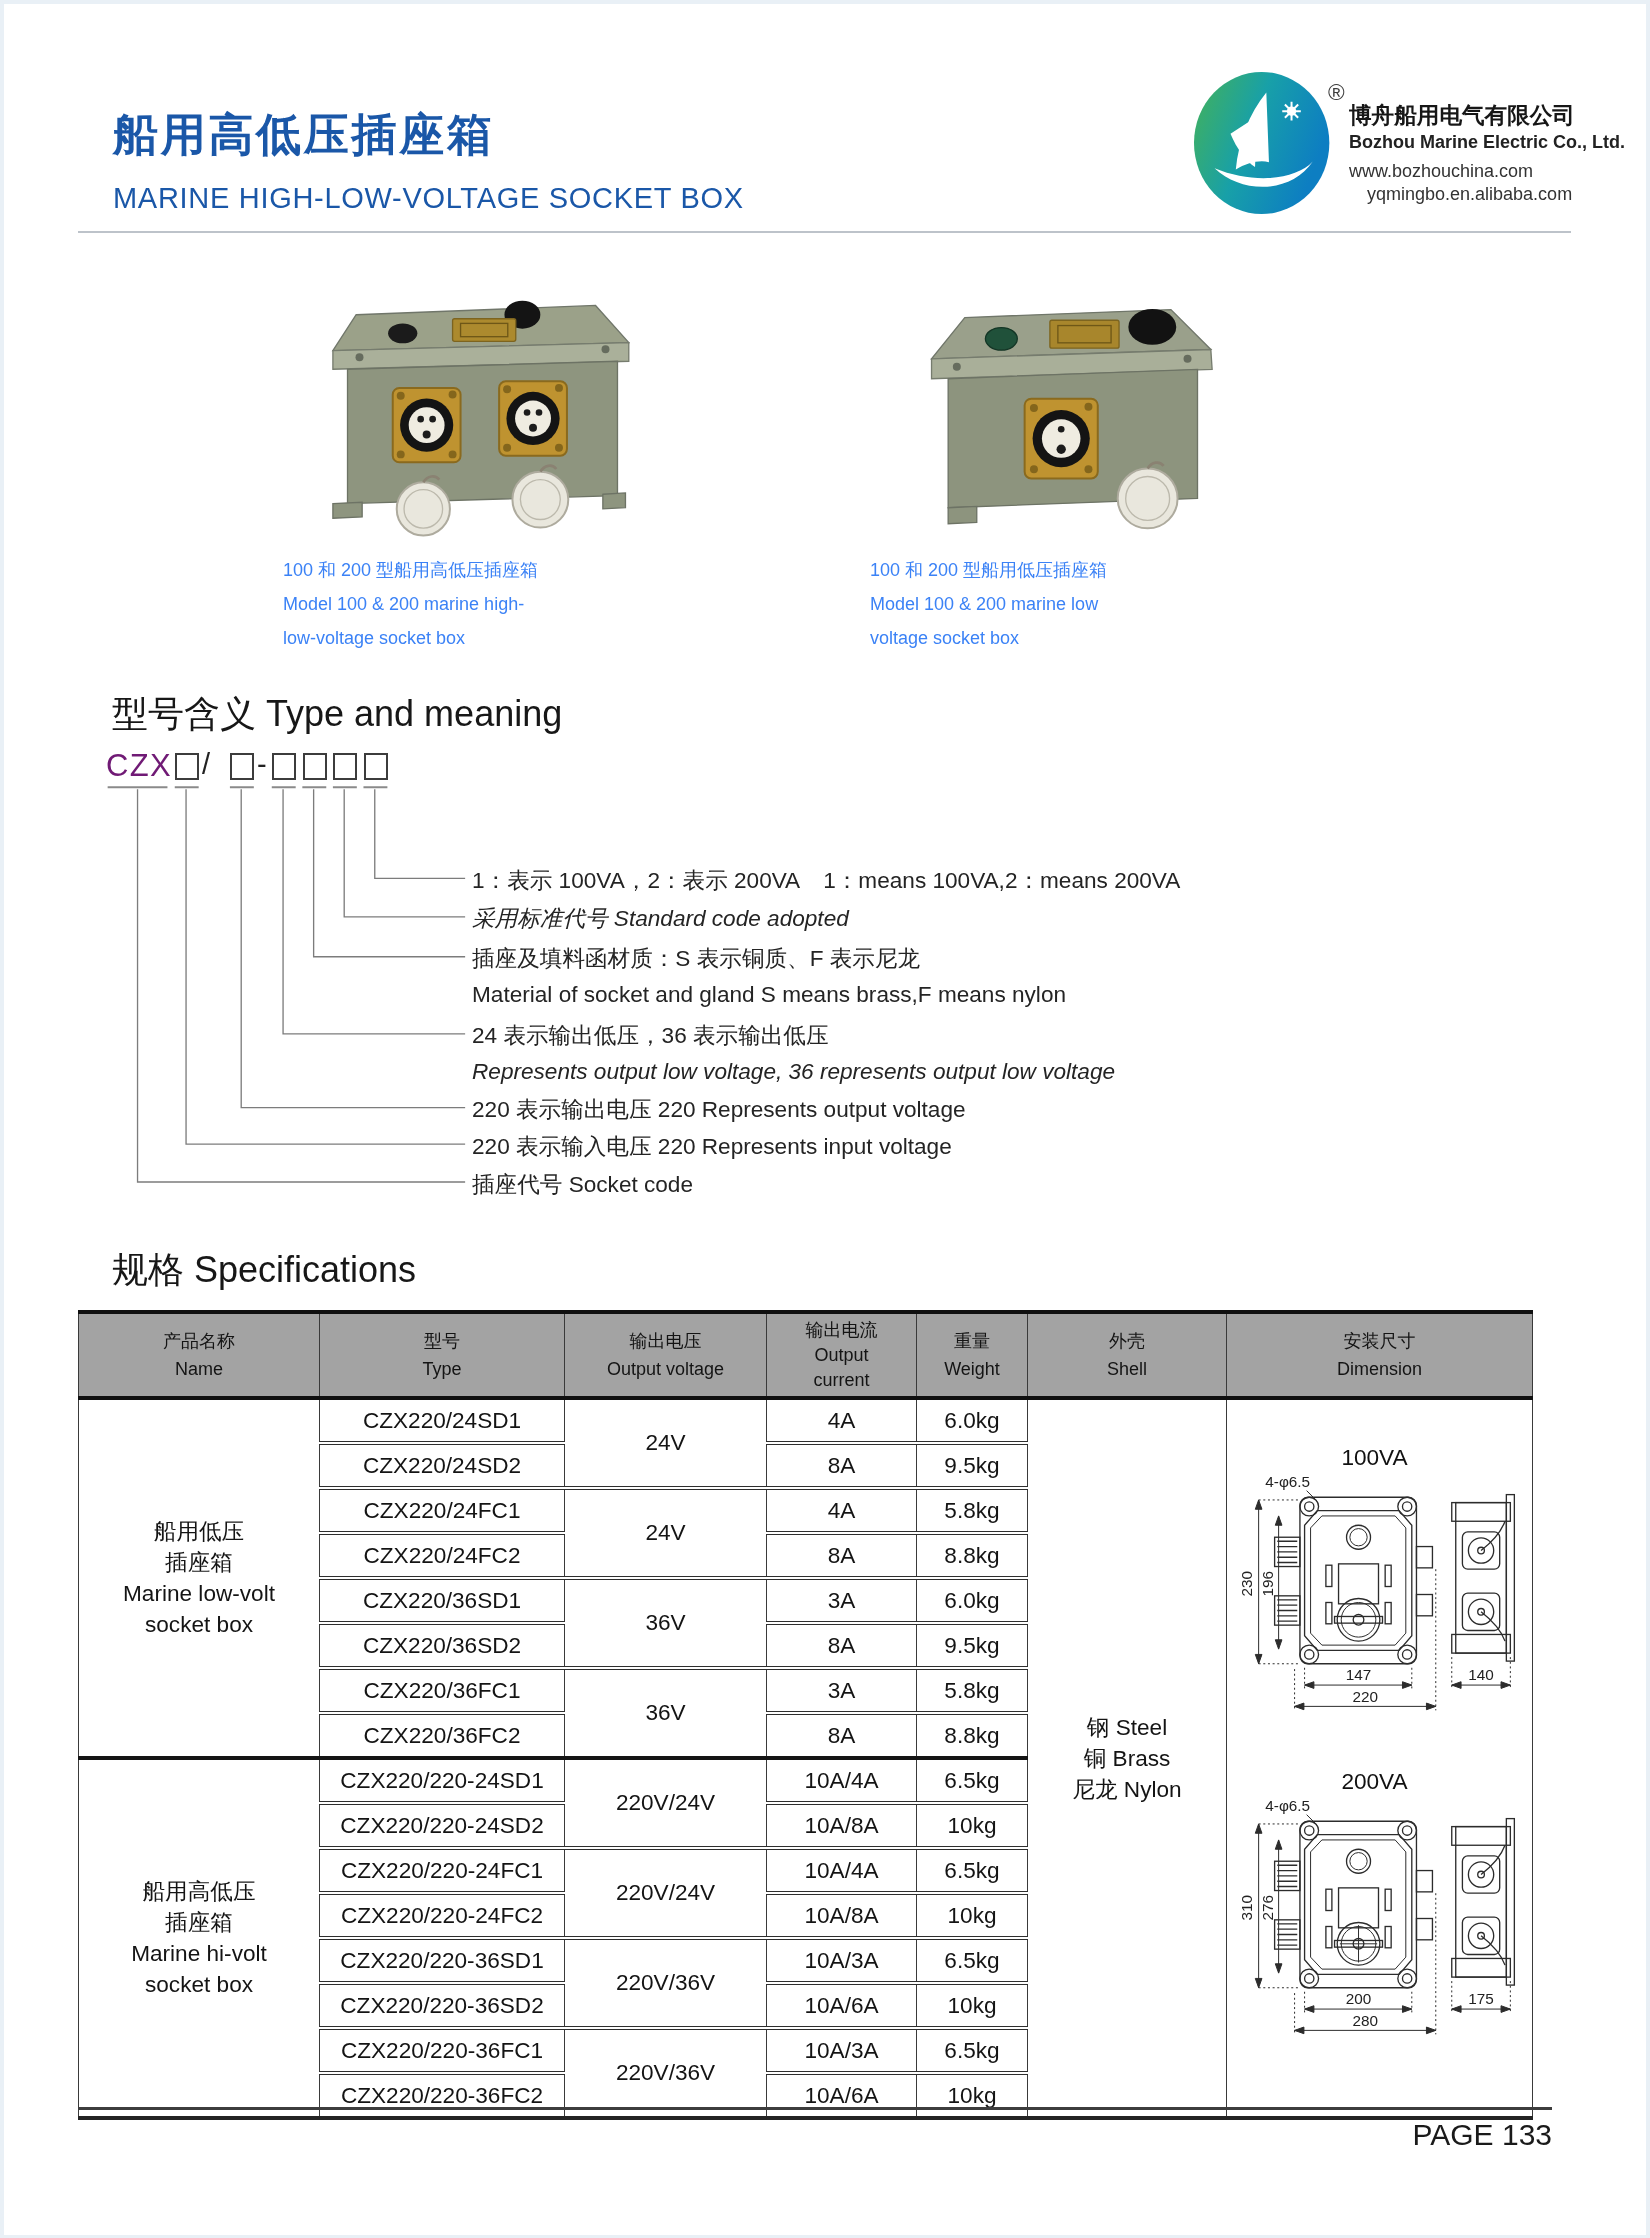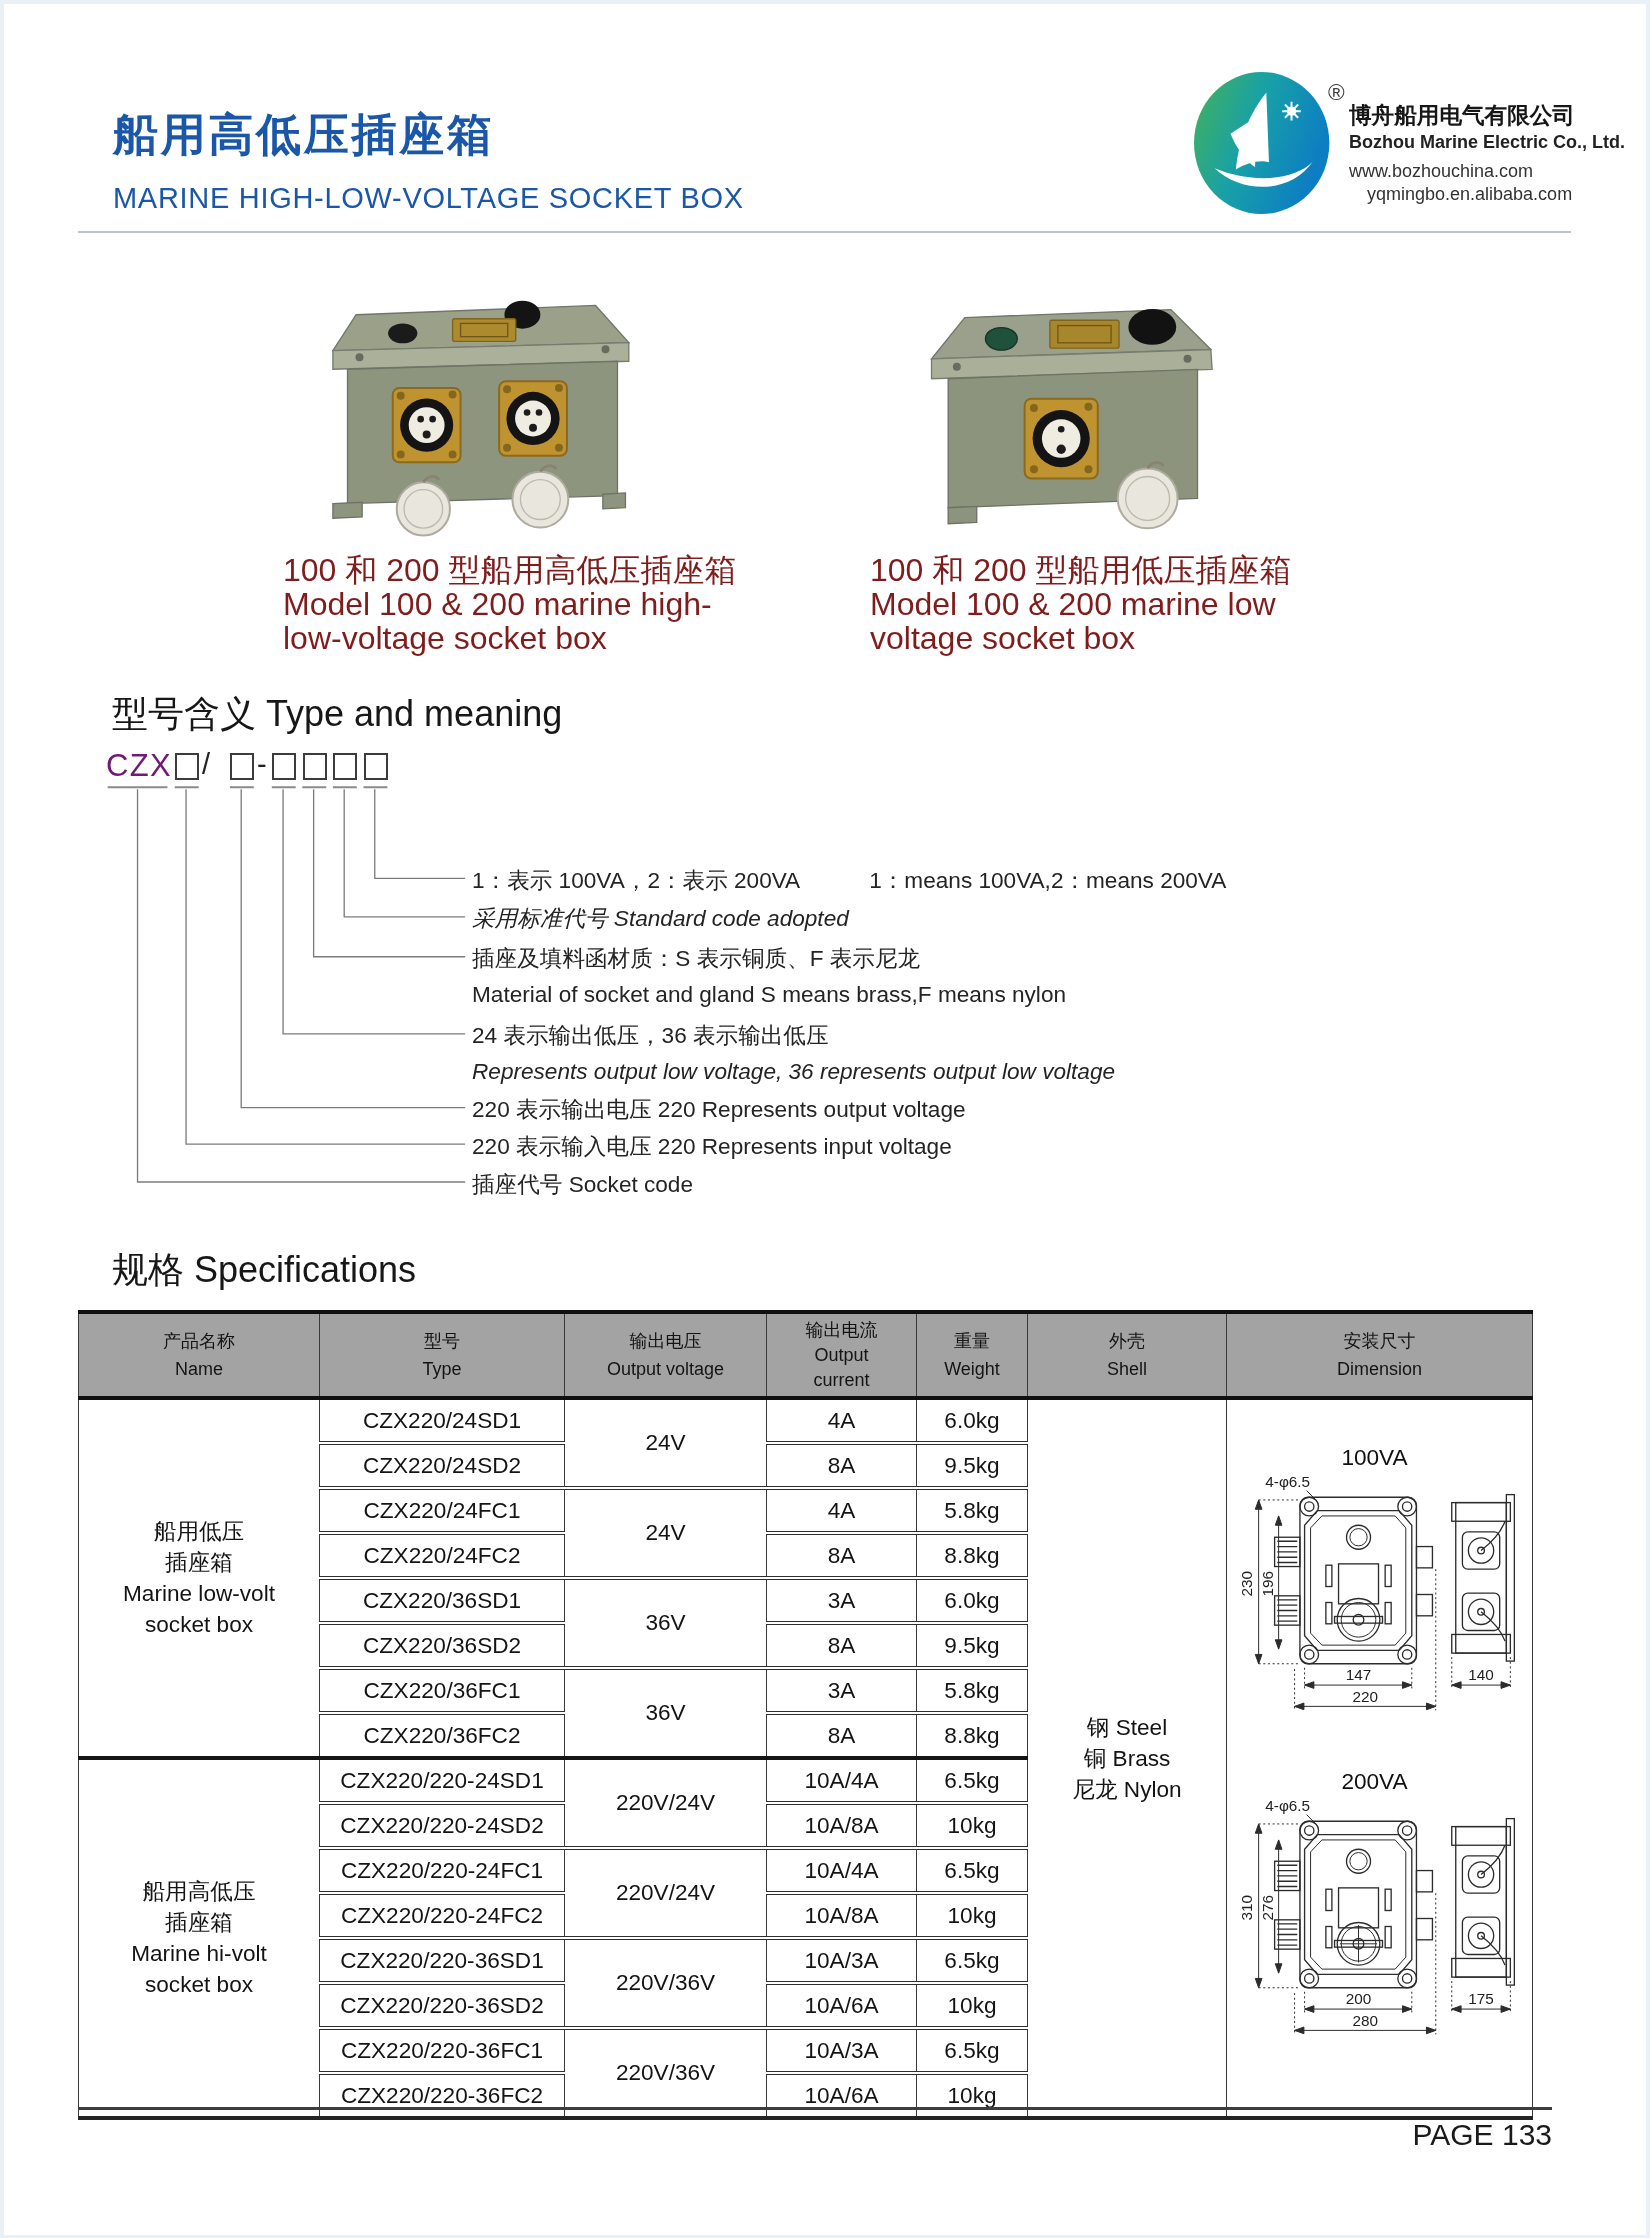--- a/index.html
+++ b/index.html
@@ -15,21 +15,21 @@
   .title-cn{left:113px;top:105px;font-size:45px;font-weight:600;color:#1a57a8;letter-spacing:2.7px;}
   .title-en{left:113px;top:182px;font-size:29px;font-weight:400;color:#1a57a8;letter-spacing:0.7px;}
   .header-rule{left:78px;top:231px;width:1493px;height:2px;background:#bdc3ca;}
   .reg-mark{left:1328px;top:80px;font-size:22.6px;color:#3d3d3d;}
   .company-cn{left:1349px;top:100px;font-size:22.6px;font-weight:bold;color:#161616;}
   .company-en{left:1349px;top:132px;font-size:18px;font-weight:bold;color:#222;}
   .company-url{left:1349px;top:161px;font-size:18px;color:#333;}
   .company-url2{left:1349px;top:184px;font-size:18px;color:#333;margin-left:18px;}
 
   
-  .caption{font-size:32px;line-height:34px;color:#7f1d1d;}
+  .caption{font-size:18px;line-height:34px;color:#3b82f6;}
   .caption-1{left:283px;top:553px;}
   .caption-2{left:870px;top:553px;}
 
   
   .sec-heading{font-size:36px;font-weight:500;color:#171717;}
   .tm-heading{left:112px;top:690px;}
   .spec-heading{left:112px;top:1246px;}
 
   
   .code-czx{left:106px;top:748px;font-size:31px;color:#701a75;letter-spacing:1.3px;text-align:right;}
@@ -199,21 +199,21 @@
     <path d="M472,18 V270 H700"></path>
     <path d="M426,18 V386 H700"></path>
     <path d="M363,18 V497 H700"></path>
     <path d="M280,18 V552 H700"></path>
     <path d="M207,18 V609 H700"></path>
   </g>
 </svg>
 
 <div class="abs tm-label" style="top:865px;">
   <span>1：表示 100VA，2：表示 200VA</span>
-  <span style="margin-left:64px;">1：means 100VA,2：means 200VA</span>
+  <span style="margin-left:18px;">1：means 100VA,2：means 200VA</span>
 </div>
 <div class="abs tm-label" style="top:903px;font-style:italic;">采用标准代号 Standard code adopted</div>
 <div class="abs tm-label" style="top:943px;">插座及填料函材质：S 表示铜质、F 表示尼龙</div>
 <div class="abs tm-label" style="top:982px;">Material of socket and gland S means brass,F means nylon</div>
 <div class="abs tm-label" style="top:1020px;">24 表示输出低压，36 表示输出低压</div>
 <div class="abs tm-label" style="top:1059px;font-style:italic;">Represents output low voltage, 36 represents output low voltage</div>
 <div class="abs tm-label" style="top:1094px;">220 表示输出电压 220 Represents output voltage</div>
 <div class="abs tm-label" style="top:1131px;">220 表示输入电压 220 Represents input voltage</div>
 <div class="abs tm-label" style="top:1169px;">插座代号 Socket code</div>
 

